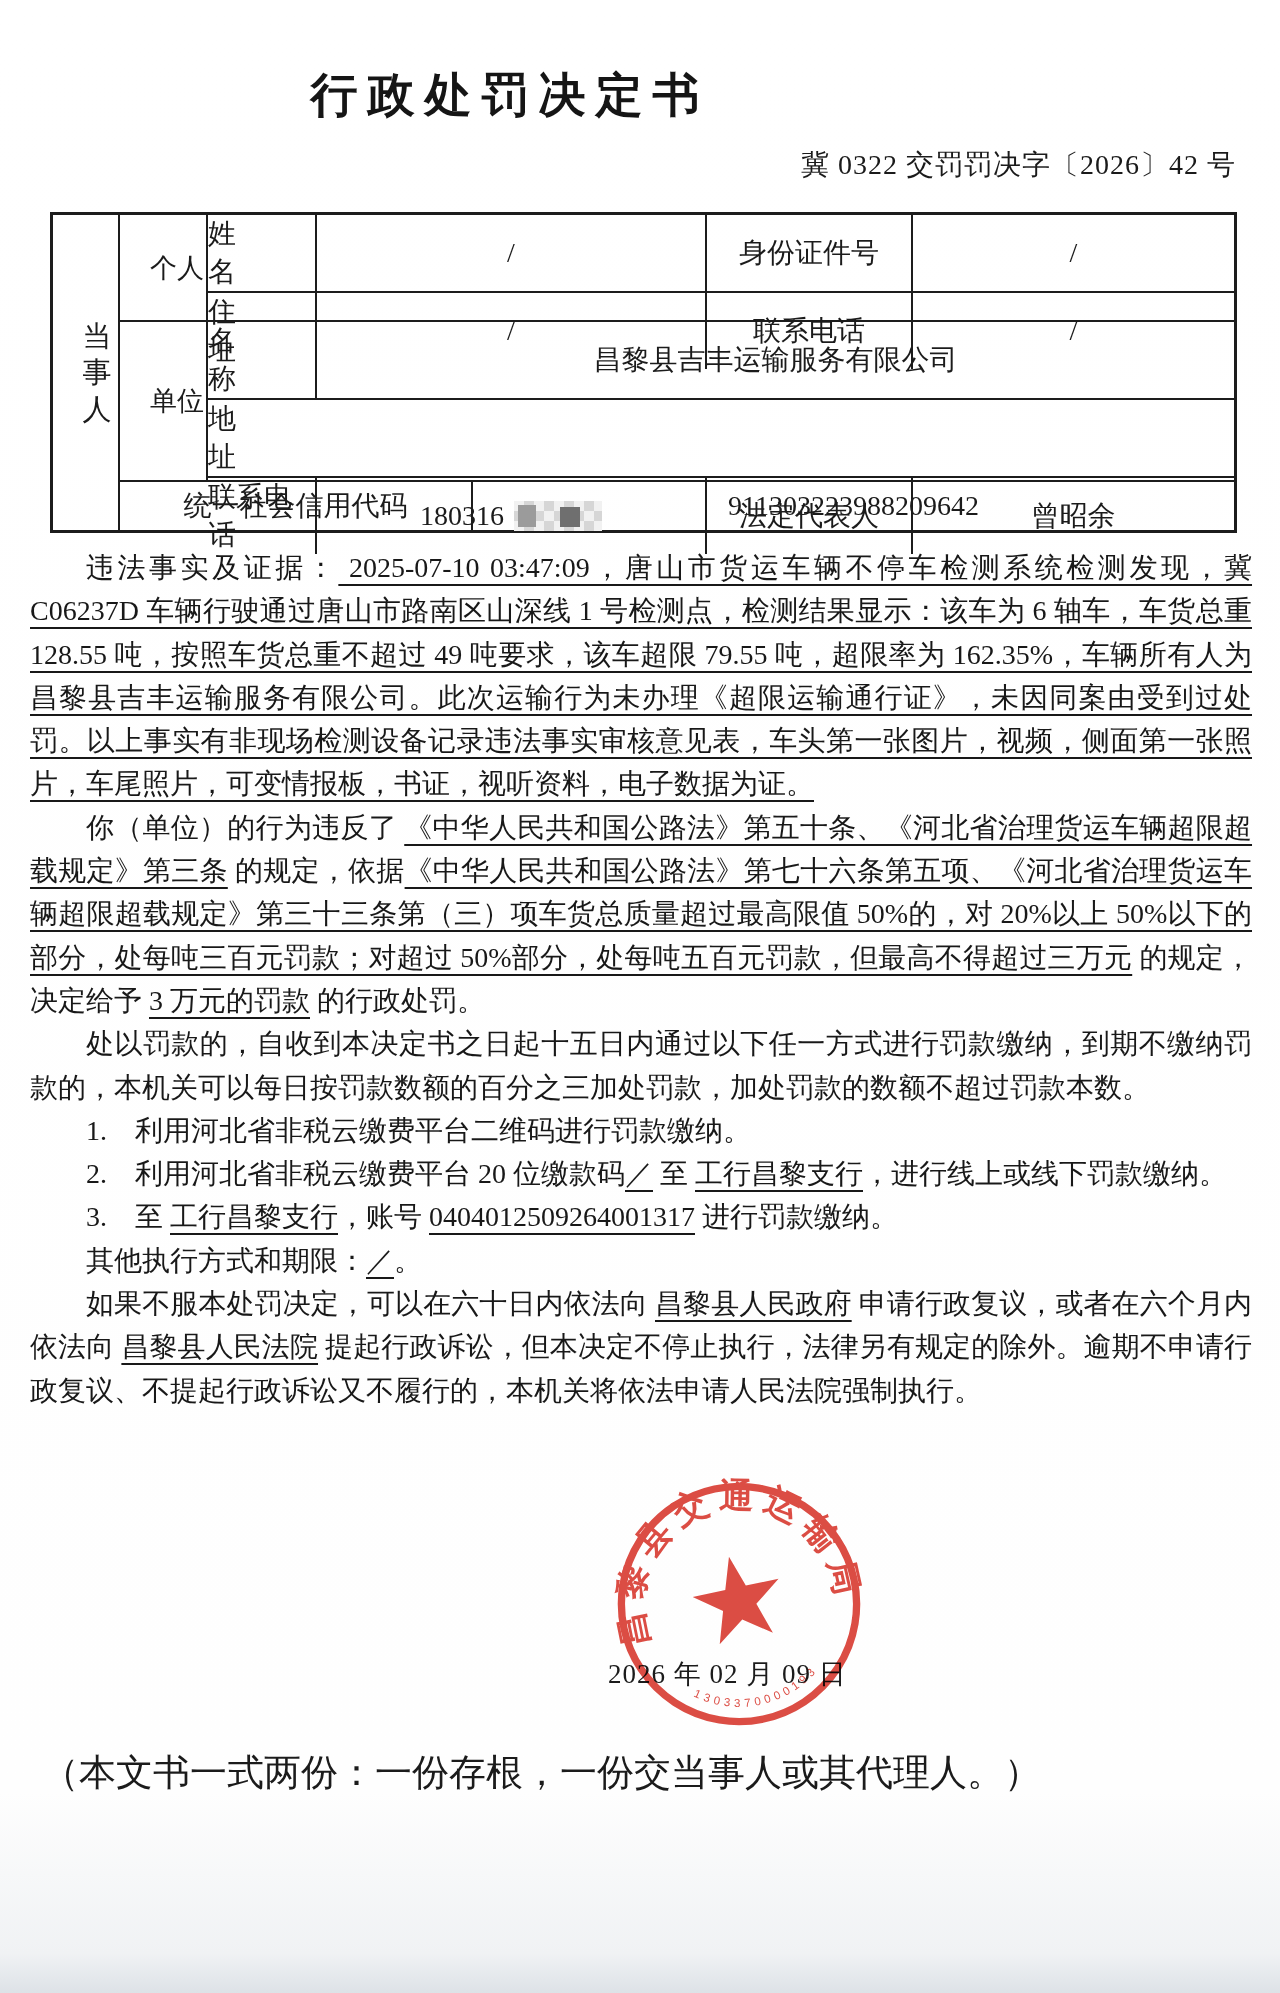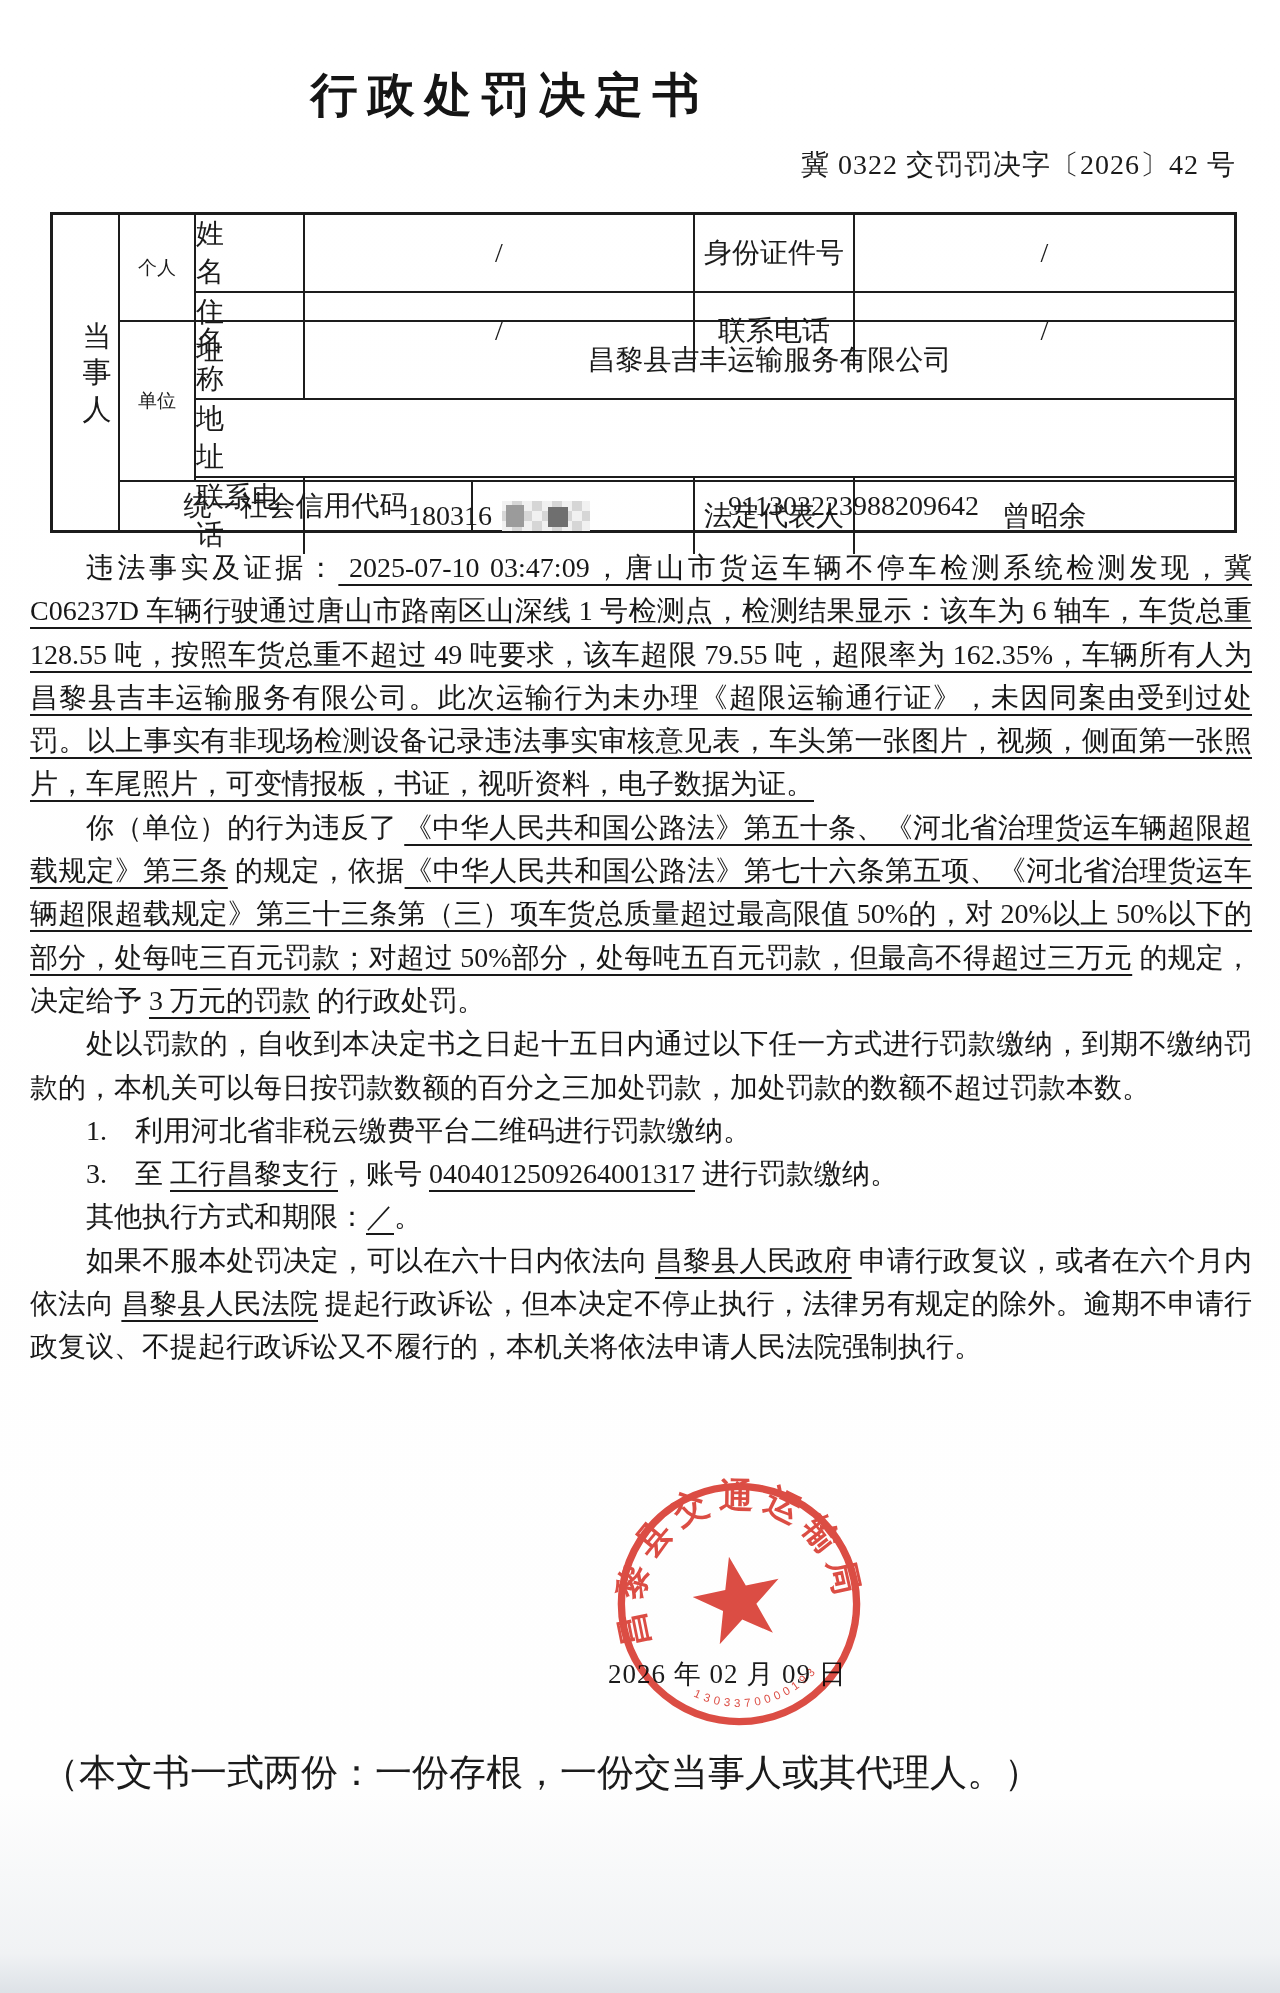--- a/index.html
+++ b/index.html
@@ -27,27 +27,27 @@
   
   .tbl {
     position: absolute; left: 50px; top: 212px; width: 1187px; height: 321px;
     border: 3px solid #1c1c1c; display: flex; font-size: 28px;
   }
   .colA { width: 67px; border-right: 2px solid #1c1c1c; text-align:center;
           display:flex; align-items:center; justify-content:center;padding-left:23px; }
   .colA span { display:block; width: 62px; text-align:center; line-height: 1.25; font-size: 29px; word-break: break-all; }
   .tblMain { flex: 1; display: flex; flex-direction: column; }
   .grp { display: flex; border-bottom: 2px solid #1c1c1c; }
-  .colB { width: 76px; border-right: 2px solid #1c1c1c; display:flex; align-items:center; justify-content:center; font-size: 19px; }
+  .colB { width: 60px; border-right: 2px solid #1c1c1c; display:flex; align-items:center; justify-content:center; font-size: 27px; margin-left: 28px; }
   .rowsWrap { flex: 1; display: flex; flex-direction: column; }
   .tr { display: flex; flex: 1; }
   .rowsWrap .tr:not(:last-child) { border-bottom: 2px solid #1c1c1c; }
   .td { display:flex; align-items:center; justify-content:center; }
   .td:not(:last-child) { border-right: 2px solid #1c1c1c; }
-  .w133 { width: 109px; } .w390 { width: 390px; } .w188 { width: 160px; } .w353 { width: 353px; }
+  .w133 { width: 109px; } .w390 { width: 390px; } .w188 { width: 206px; } .w353 { width: 353px; }
   .flex1 { flex: 1; }
   .lastRow { height: 52px; display: flex; }
   .lastRow .td:not(:last-child) { border-right: 2px solid #1c1c1c; }
   
   .mosaic {
     display: inline-block; position: relative; vertical-align: middle; margin-left: 10px;
     background: repeating-conic-gradient(#d6d6d6 0% 25%, #f1f1f1 0% 50%);
     background-size: 20px 20px;
   }
   .mosaic i { position: absolute; display:block; }
@@ -134,20 +134,21 @@
         <div class="td flex1">911303223988209642</div>
       </div>
     </div>
   </div>
 
   <div class="body-text">
       <p class="para"><span>违法事实及证据：</span><span class="u">  2025-07-10  03:47:09，唐山市货运车辆不停车检测系统检测发现，冀 C06237D 车辆行驶通过唐山市路南区山深线 1 号检测点，检测结果显示：该车为 6 轴车，车货总重 128.55 吨，按照车货总重不超过 49 吨要求，该车超限 79.55 吨，超限率为 162.35%，车辆所有人为昌黎县吉丰运输服务有限公司。此次运输行为未办理《超限运输通行证》，未因同案由受到过处罚。以上事实有非现场检测设备记录违法事实审核意见表，车头第一张图片，视频，侧面第一张照片，车尾照片，可变情报板，书证，视听资料，电子数据为证。</span></p>
       <p class="para"><span>你（单位）的行为违反了 </span><span class="u">《中华人民共和国公路法》第五十条、《河北省治理货运车辆超限超载规定》第三条</span><span> 的规定，依据</span><span class="u">《中华人民共和国公路法》第七十六条第五项、《河北省治理货运车辆超限超载规定》第三十三条第（三）项车货总质量超过最高限值 50%的，对 20%以上 50%以下的部分，处每吨三百元罚款；对超过 50%部分，处每吨五百元罚款，但最高不得超过三万元</span><span> 的规定，决定给予 </span><span class="u">3 万元的罚款</span><span> 的行政处罚。</span></p>
       <p class="para"><span>处以罚款的，自收到本决定书之日起十五日内通过以下任一方式进行罚款缴纳，到期不缴纳罚款的，本机关可以每日按罚款数额的百分之三加处罚款，加处罚款的数额不超过罚款本数。</span></p>
       <p class="para"><span>1.　利用河北省非税云缴费平台二维码进行罚款缴纳。</span></p>
+      <p class="para"><span>2.　利用河北省非税云缴费平台 20 位缴款码</span><span class="u">／</span><span> 至 </span><span class="u">工行昌黎支行</span><span>，进行线上或线下罚款缴纳。</span></p>
       <p class="para"><span>3.　至 </span><span class="u">工行昌黎支行</span><span>，账号 </span><span class="u">0404012509264001317</span><span> 进行罚款缴纳。</span></p>
       <p class="para"><span>其他执行方式和期限：</span><span class="u">／</span><span>。</span></p>
       <p class="para"><span>如果不服本处罚决定，可以在六十日内依法向 </span><span class="u">昌黎县人民政府</span><span> 申请行政复议，或者在六个月内依法向 </span><span class="u">昌黎县人民法院</span><span> 提起行政诉讼，但本决定不停止执行，法律另有规定的除外。逾期不申请行政复议、不提起行政诉讼又不履行的，本机关将依法申请人民法院强制执行。</span></p>
     </div>
 
   <div class="date-line">2026 年 02 月 09 日</div>
 
   <div class="seal">
     <svg viewBox="0 0 240 240" width="252" height="252">
       <defs>

